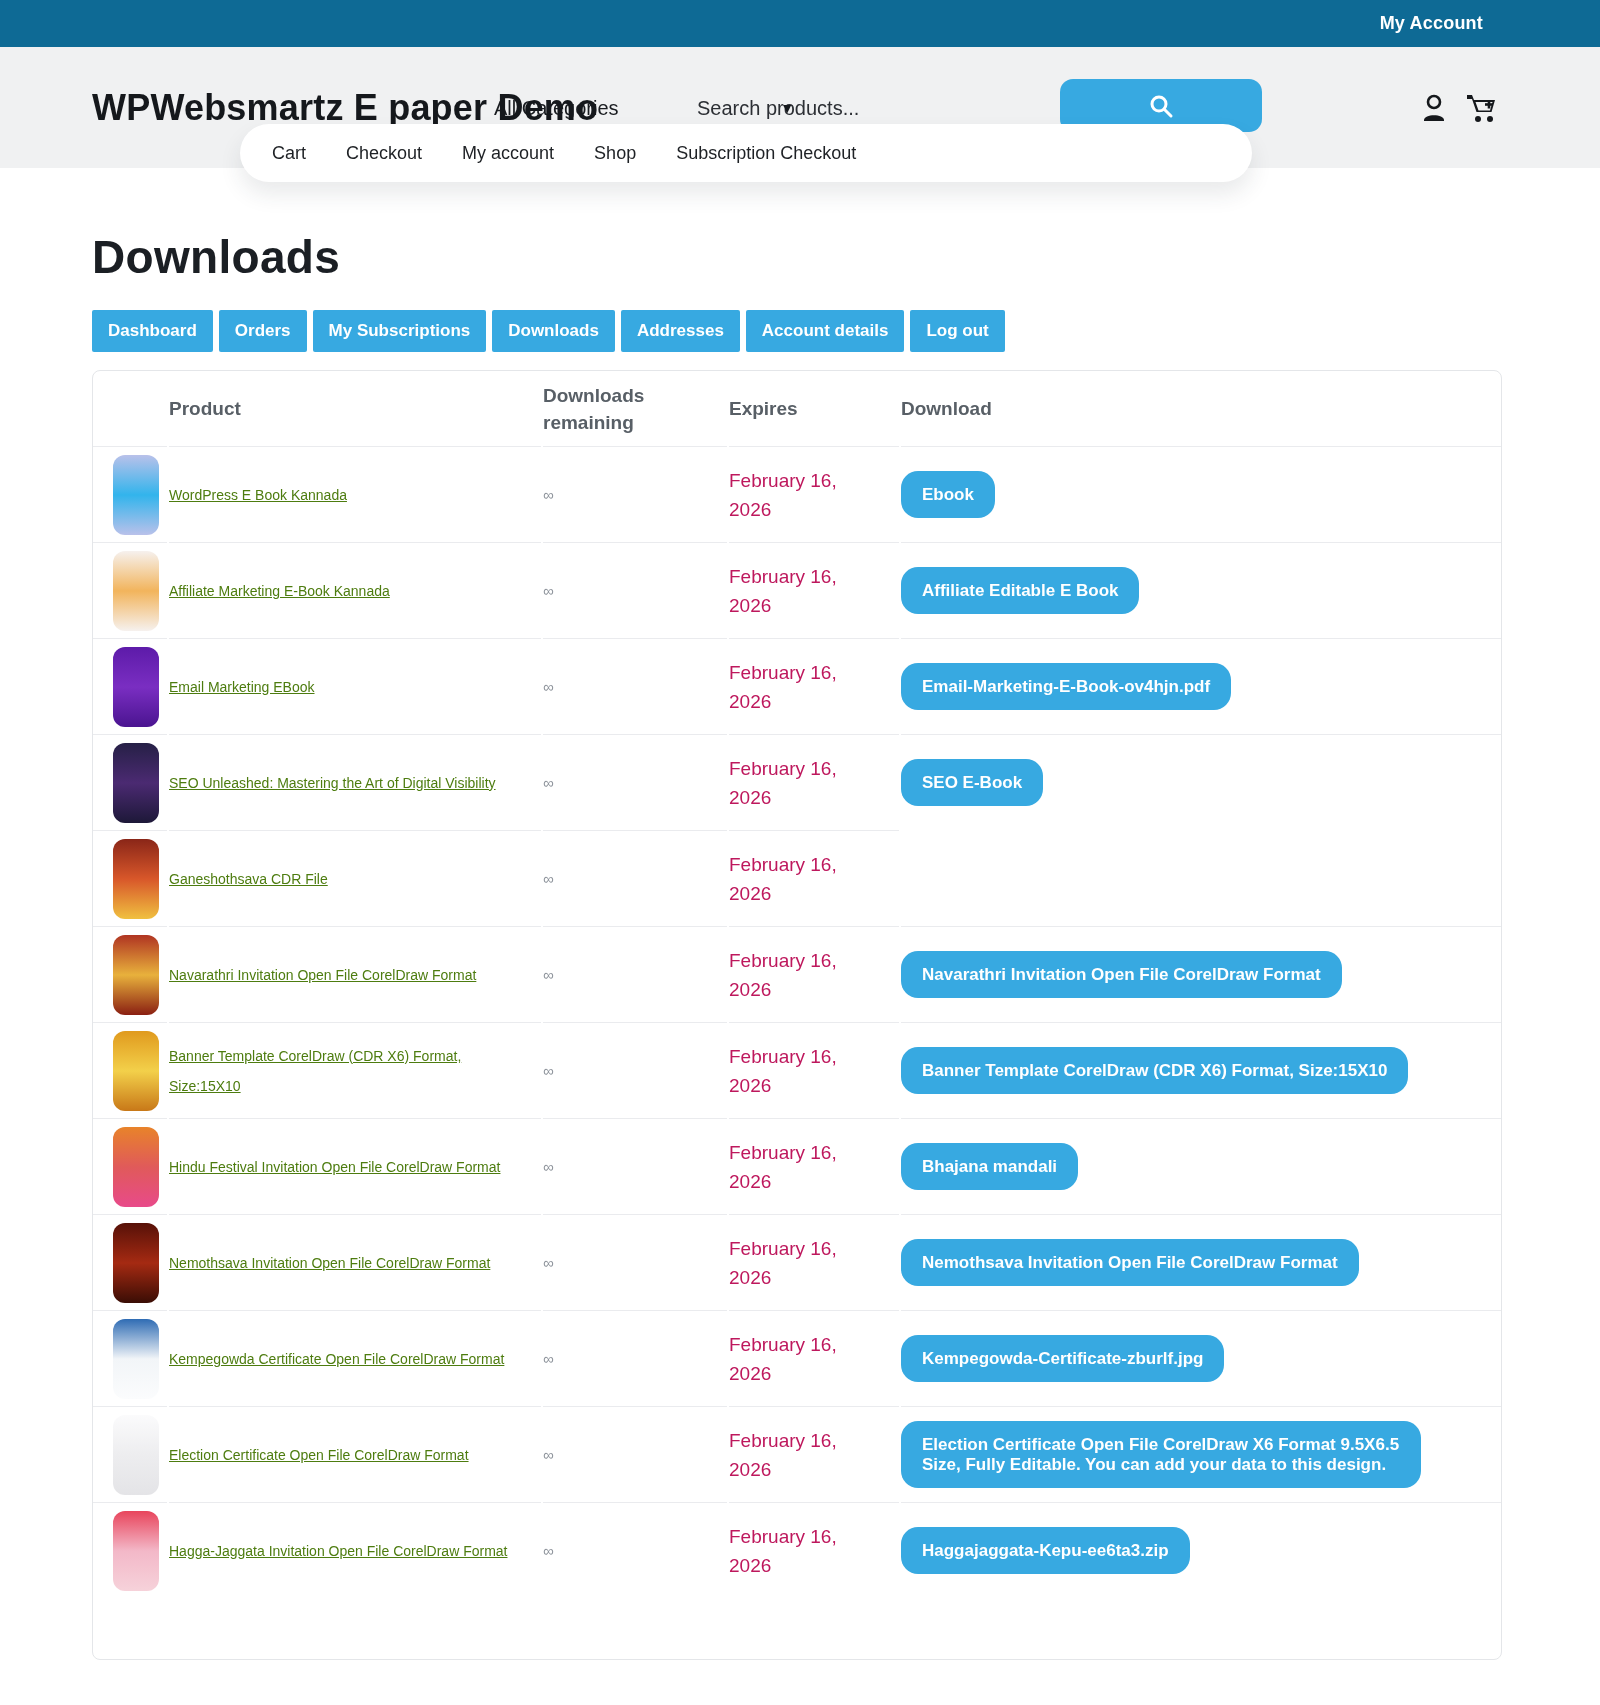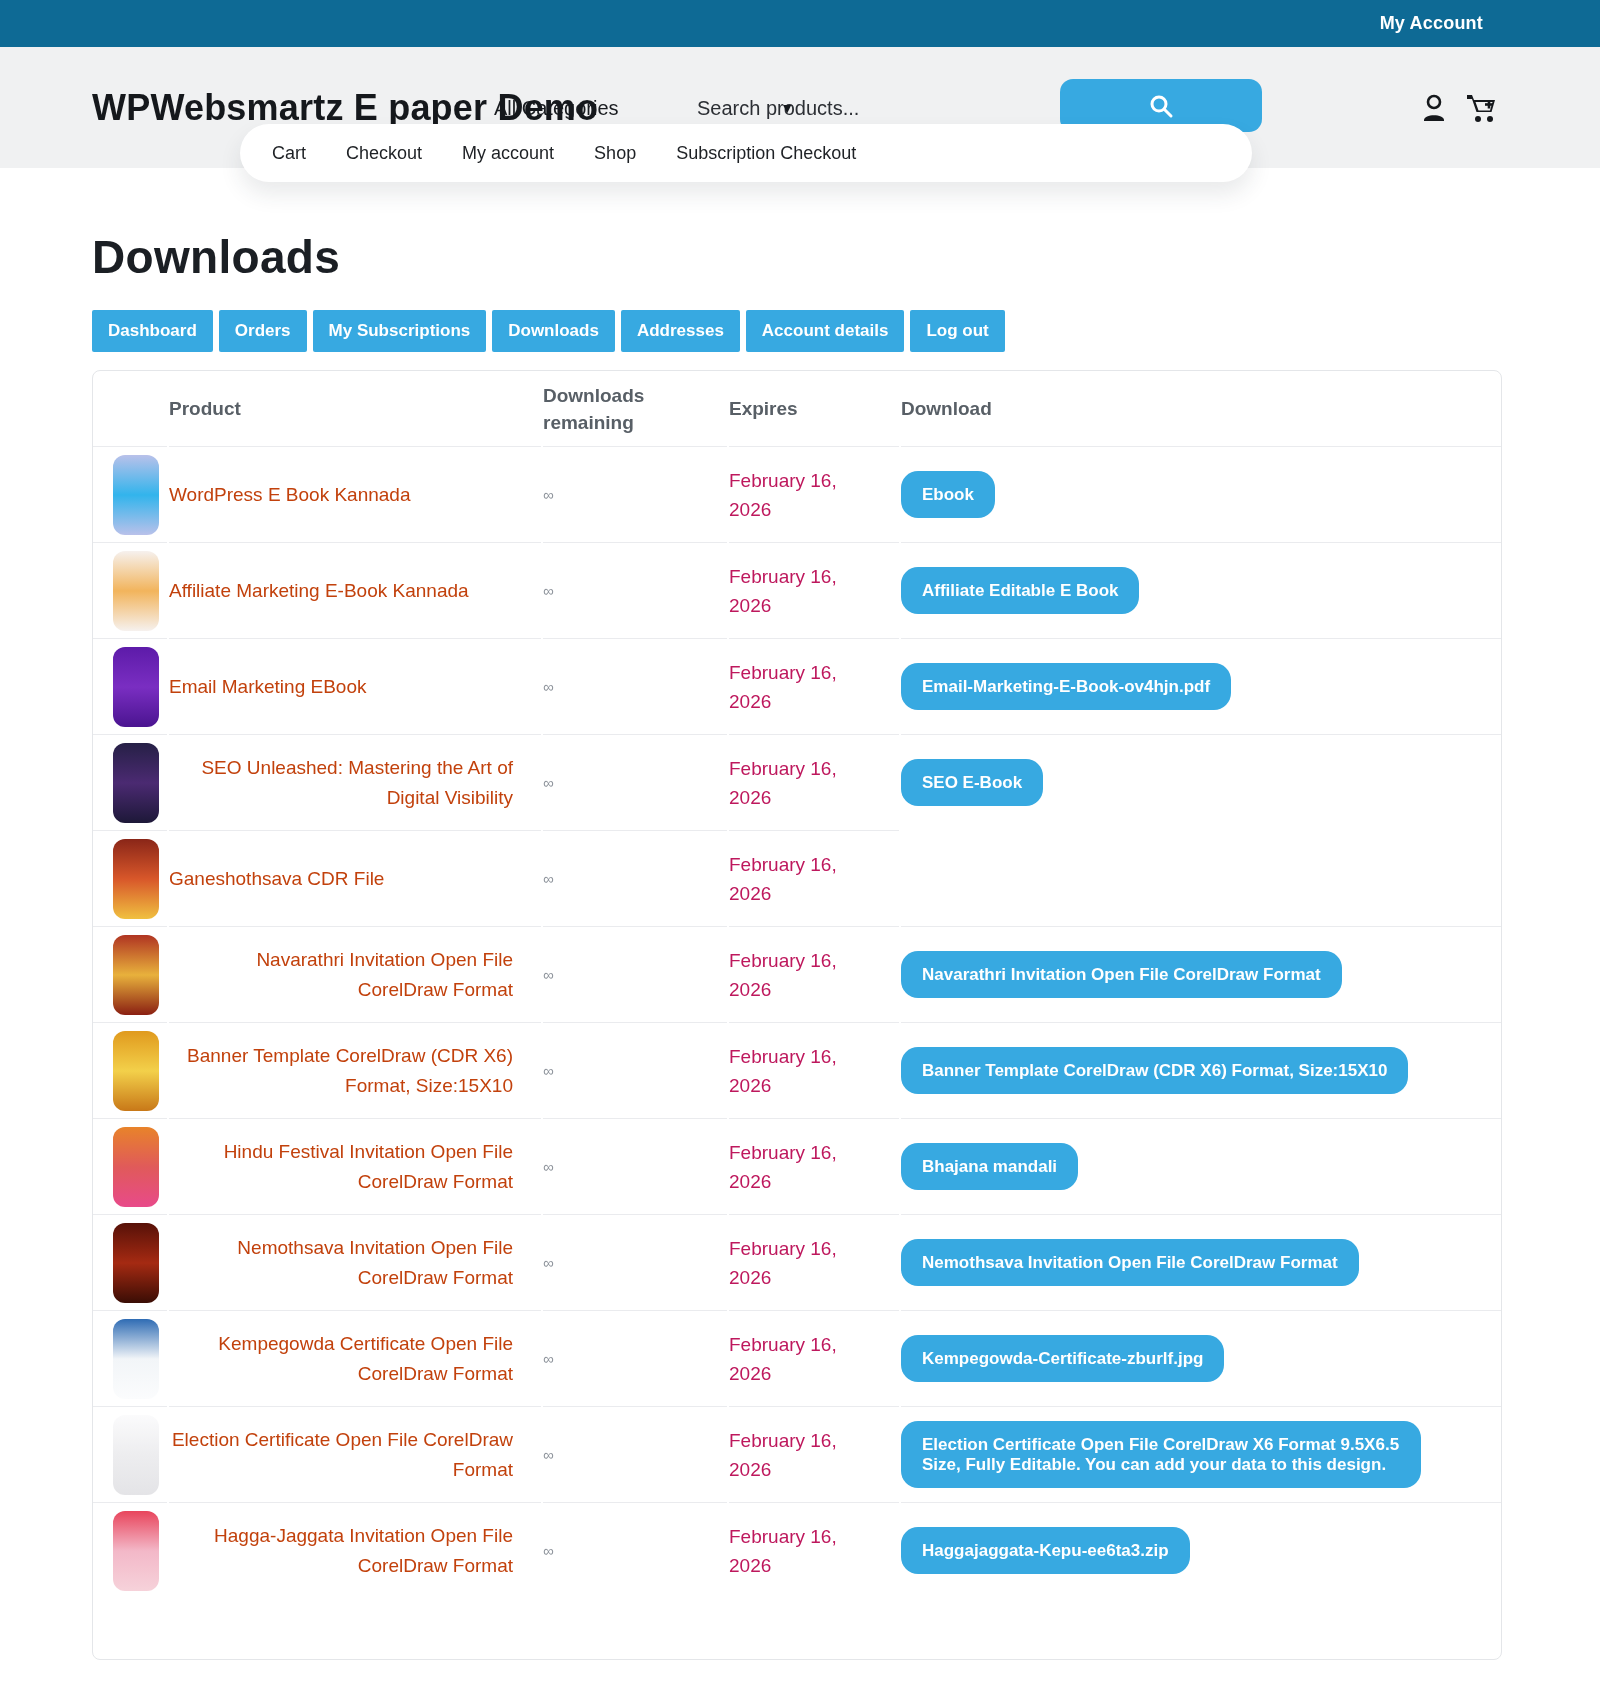--- a/index.html
+++ b/index.html
@@ -52,28 +52,28 @@
          cursor:pointer; border-radius:2px; white-space:nowrap; }
 
   
   .dl-table { margin-top:18px; width:1410px; border:1px solid #e4e6e9;
               border-radius:8px; background:#fff; min-height:1290px; }
   .t-row { display:flex; column-gap:2px; min-height:96px; align-items:stretch; }
   .t-row > div { border-top:1px solid #eaebee; display:flex; align-items:center; }
   .t-head > div { border-top:none; }
   .t-head { min-height:75px; }
   .col-thumb   { width:74px;  padding-left:20px; }
-  .col-product { width:372px; padding-right:28px;text-align:right; }
+  .col-product { width:372px; padding-right:28px; }
   .col-remain  { width:184px; }
   .col-expires { width:170px; }
   .col-dl      { flex:1; padding:12px 20px 12px 0; }
   .th { font-size:19px; font-weight:bold; color:#585f66; line-height:27px; }
   .t-head .col-remain .th { max-width:120px; }
   .thumb { width:46px; height:80px; border-radius:12px; }
-  .product-link { font-size:19px; color:#c2410c; 
+  .product-link { font-size:14px; color:#4d7c0f; text-decoration:underline;
                   line-height:30px; cursor:pointer; }
   .remain-val { font-size:15px; color:#8c929a; }
   .expires-val { font-size:19px; color:#be185d; line-height:29px; max-width:130px; }
   .dl-btn { background:#37a9e1; color:#ffffff; border:none; border-radius:17px;
             font-family:"Liberation Sans",sans-serif; font-size:17px; font-weight:bold;
             line-height:1.12; padding:14px 21px; max-width:520px; text-align:left;
             cursor:pointer; }
   svg { display:block; }
 </style>
 </head>

